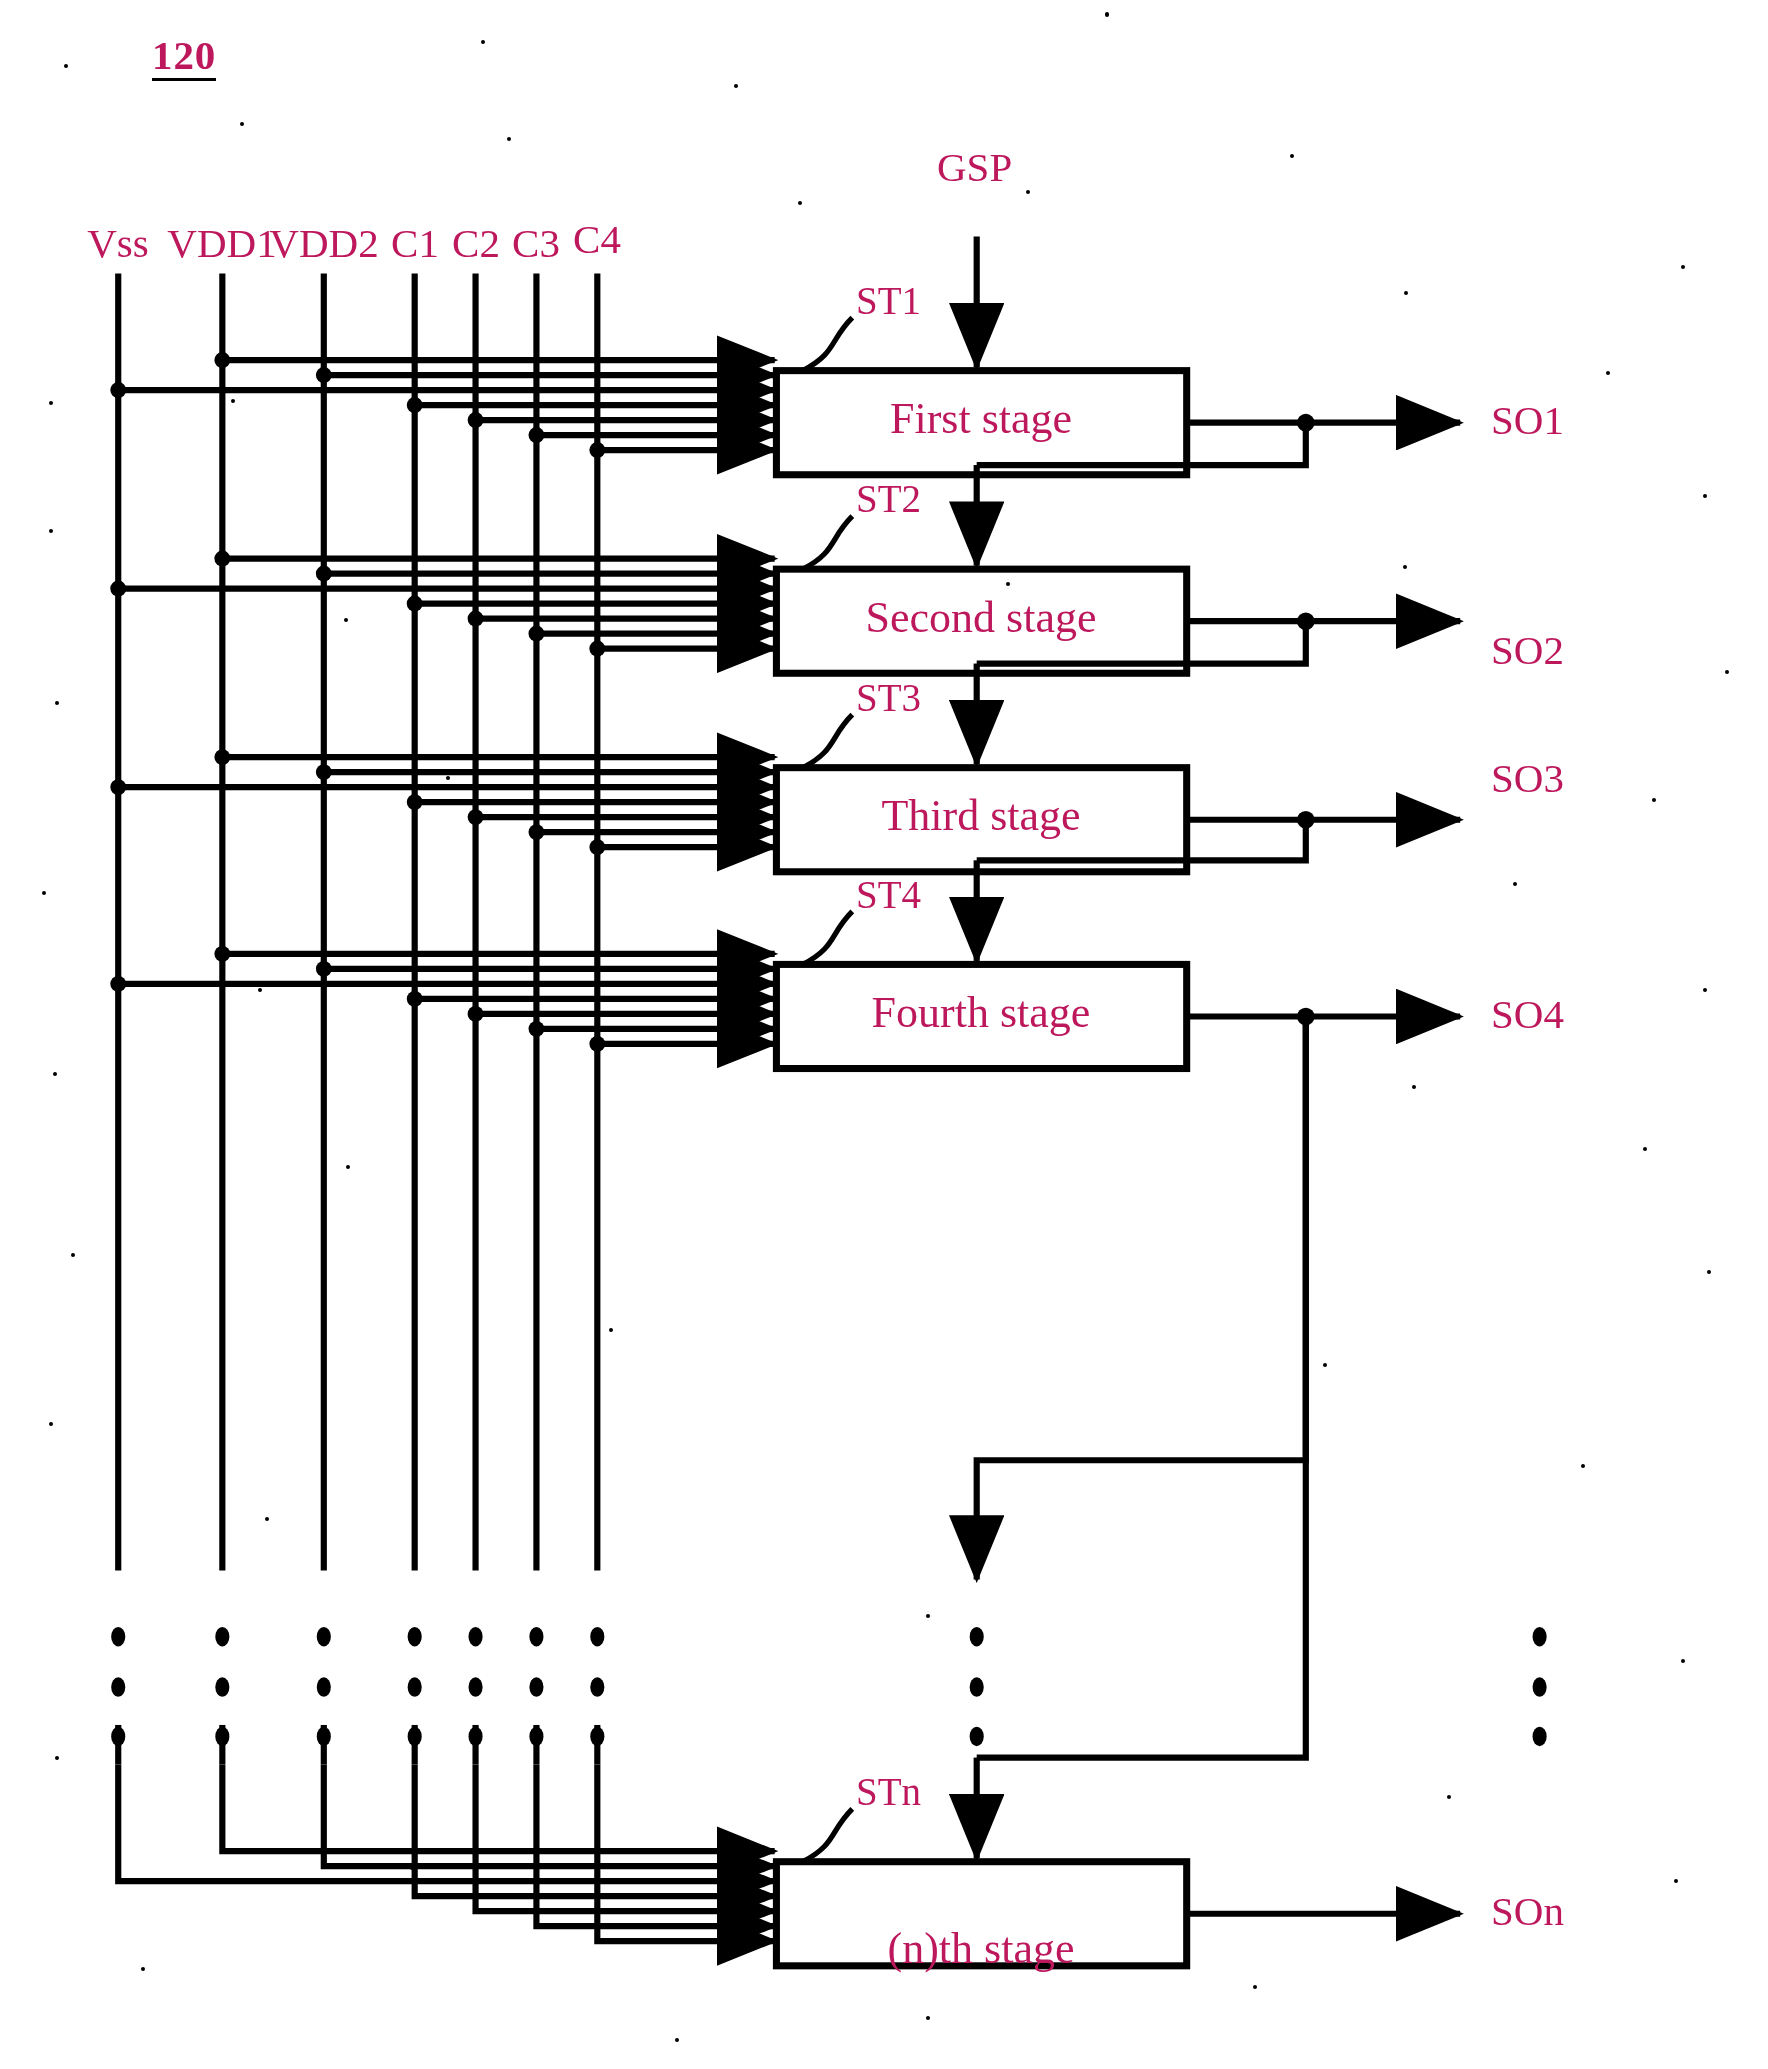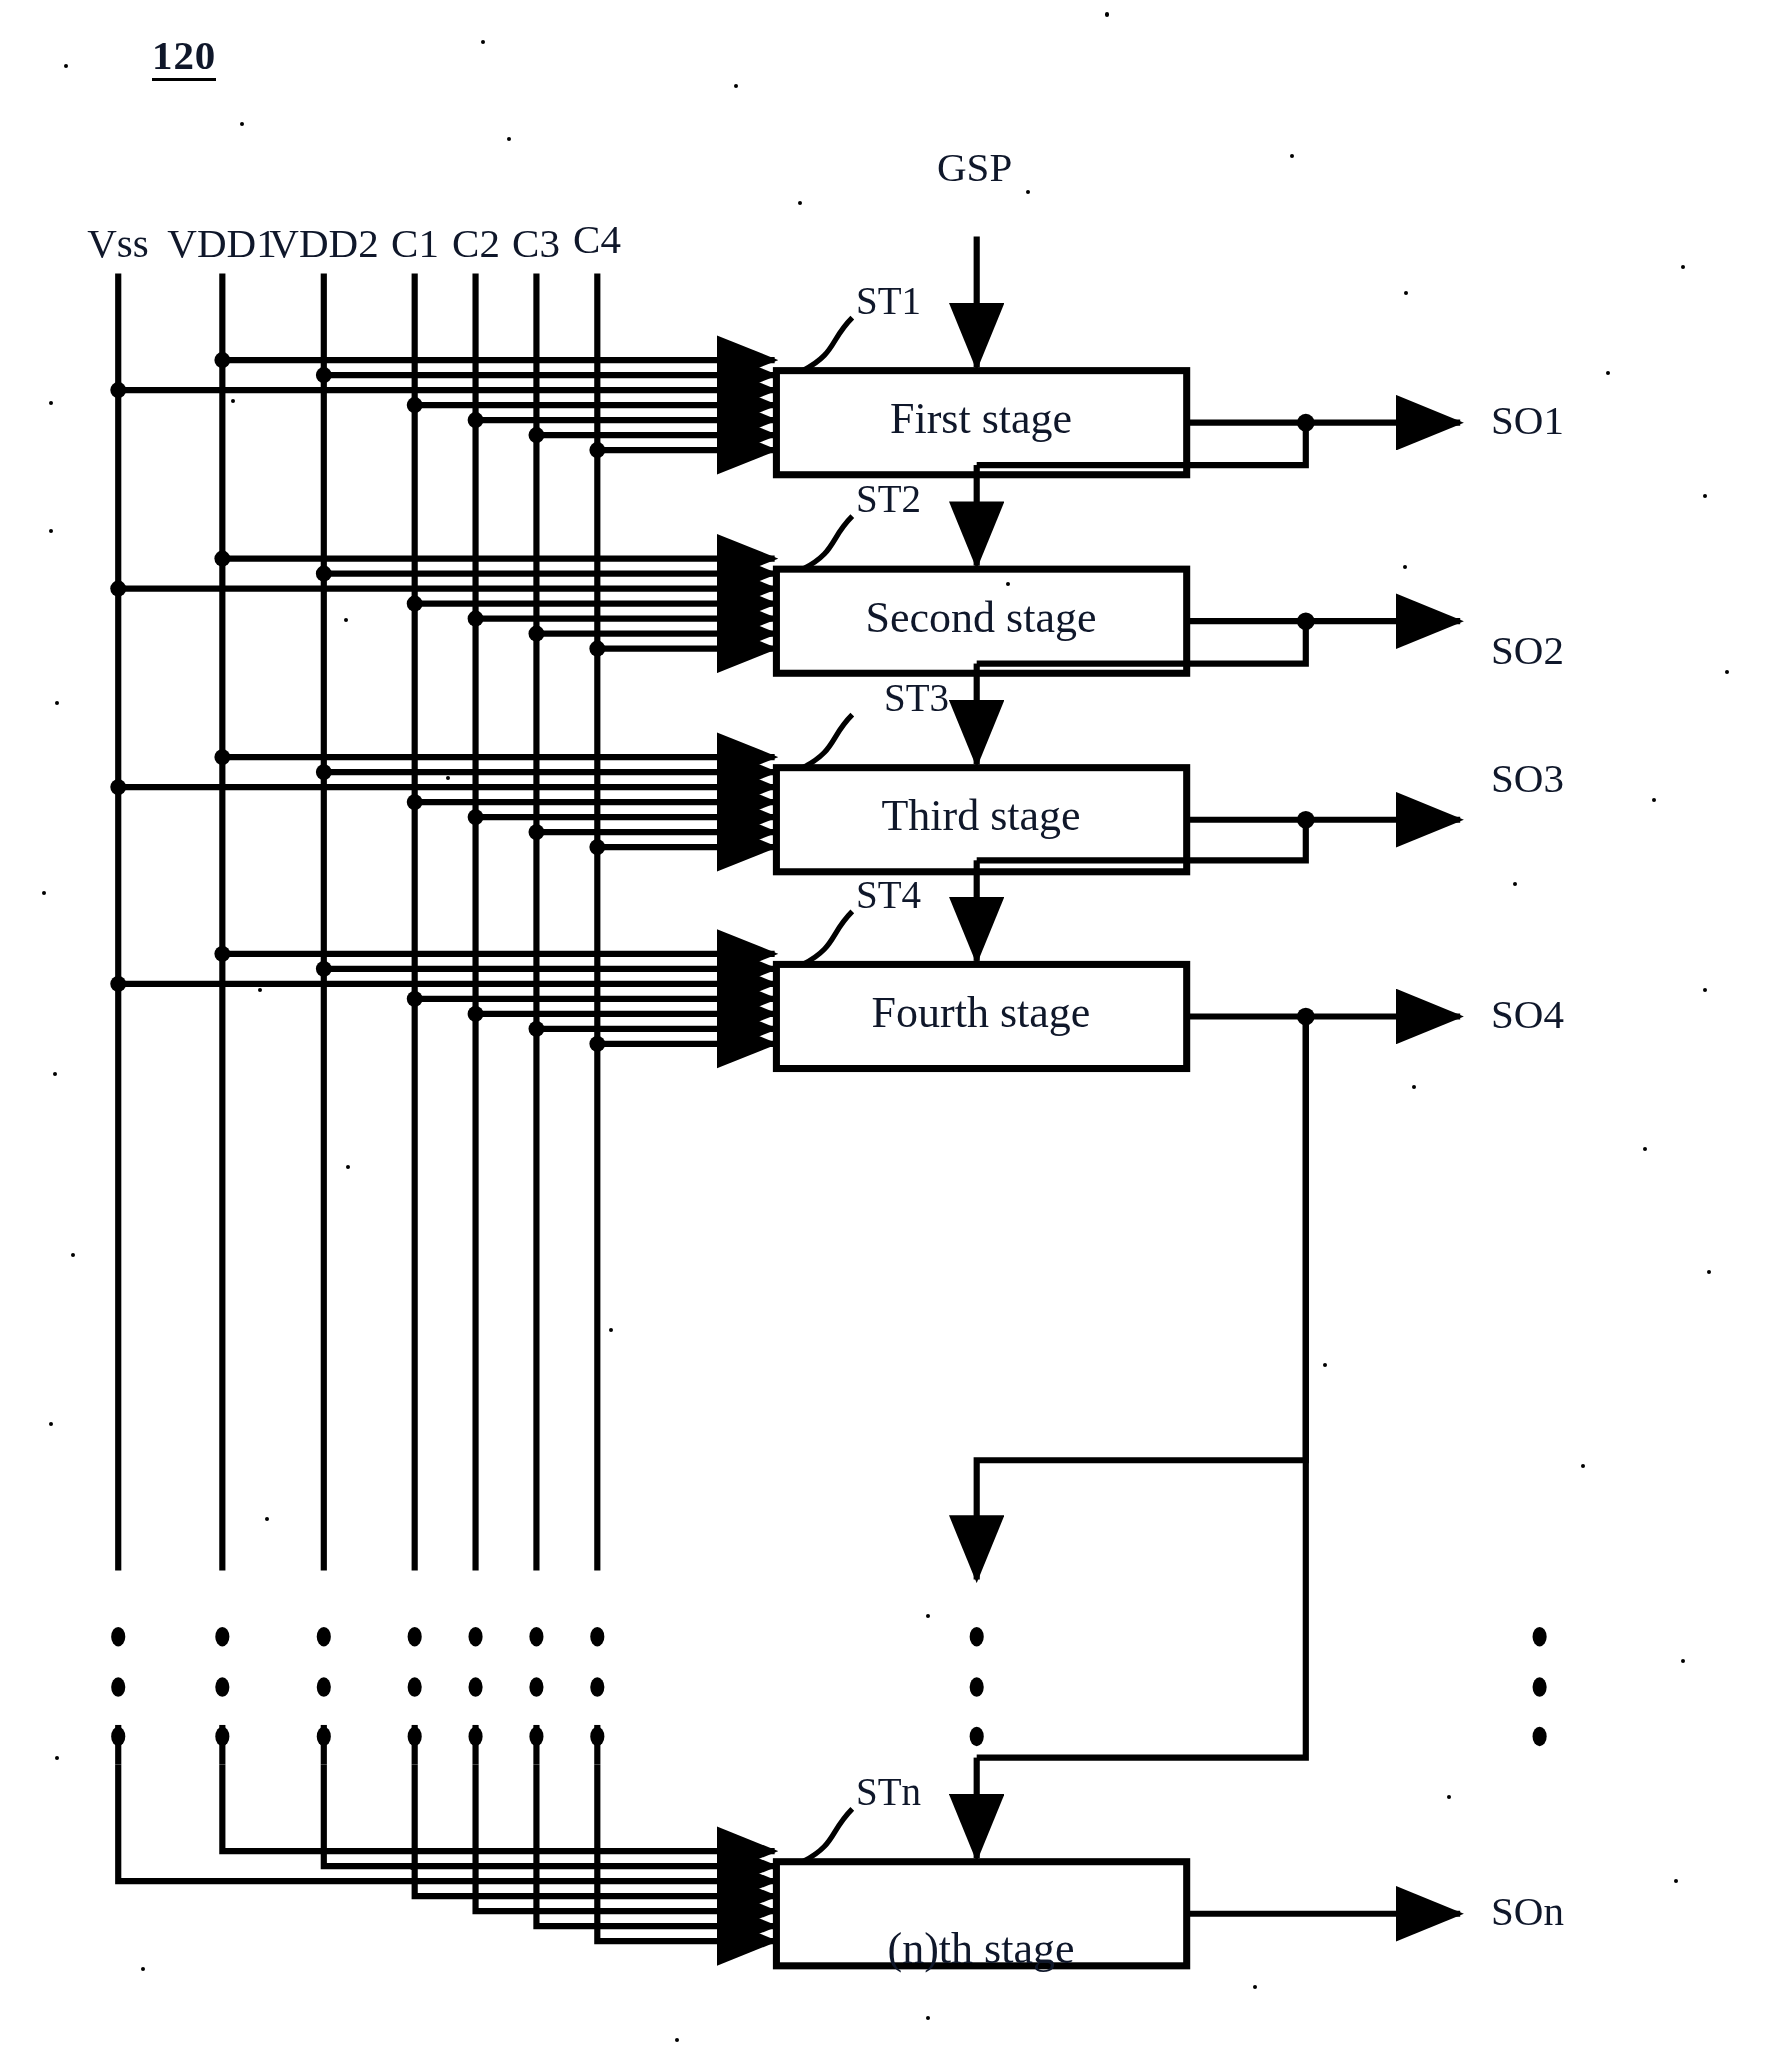--- a/index.html
+++ b/index.html
@@ -1,19 +1,19 @@
 <!DOCTYPE html>
 <html style="font-size:14px"><head>
 <meta charset="utf-8">
 <style>
   html,body{margin:0;padding:0;background:#ffffff;}
   body{font-family:"Liberation Serif", serif;}
   #page{position:relative;width:1769px;height:2070px;background:#fff;overflow:hidden;}
   #sheet{position:absolute;left:0;top:0;width:1769px;height:2070px;}
-  .lbl{position:absolute;white-space:nowrap;color:#0f172a;font-family:"Liberation Serif", serif;}
+  .lbl{position:absolute;white-space:nowrap;color:#be185d;font-family:"Liberation Serif", serif;}
   .fignum{font-size:41px;font-weight:700;letter-spacing:0.9px;border-bottom:3.5px solid #000;padding-bottom:1.8px;line-height:1;}
   .bus-lbl{font-size:41px;}
   .st-lbl{font-size:39px;}
   .sig-lbl{font-size:41px;}
   .box-lbl{font-size:44px;}
   .speck{position:absolute;background:#000;border-radius:50%;}
 </style>
 </head>
 <body>
 
@@ -192,21 +192,21 @@
       <div class="lbl bus-lbl" style="left: 597px; top: 215px; transform: translateX(-50%);">C4</div>
     </div>
   <div id="stage-labels">
       <div class="lbl box-lbl" style="left: 776px; top: 393px; width: 410px; text-align: center;">First stage</div>
       <div class="lbl st-lbl" style="left: 856px; top: 278px;">ST1</div>
       <div class="lbl sig-lbl" style="left: 1491px; top: 396px;">SO1</div>
       <div class="lbl box-lbl" style="left: 776px; top: 592px; width: 410px; text-align: center;">Second stage</div>
       <div class="lbl st-lbl" style="left: 856px; top: 476px;">ST2</div>
       <div class="lbl sig-lbl" style="left: 1491px; top: 595px; margin-top: 31px;">SO2</div>
       <div class="lbl box-lbl" style="left: 776px; top: 790px; width: 410px; text-align: center;">Third stage</div>
-      <div class="lbl st-lbl" style="left: 884px; top: 675px;">ST3</div>
+      <div class="lbl st-lbl" style="left: 856px; top: 675px;">ST3</div>
       <div class="lbl sig-lbl" style="left: 1491px; top: 754px;">SO3</div>
       <div class="lbl box-lbl" style="left: 776px; top: 987px; width: 410px; text-align: center;">Fourth stage</div>
       <div class="lbl st-lbl" style="left: 856px; top: 872px;">ST4</div>
       <div class="lbl sig-lbl" style="left: 1491px; top: 990px;">SO4</div>
       <div class="lbl box-lbl" style="left: 776px; top: 1884px; width: 410px; text-align: center; margin-top: 39px;">(n)th stage</div>
       <div class="lbl st-lbl" style="left: 856px; top: 1769px;">STn</div>
       <div class="lbl sig-lbl" style="left: 1491px; top: 1887px;">SOn</div>
     </div>
 
   <div class="lbl sig-lbl" style="left:937px;top:143px;">GSP</div>

